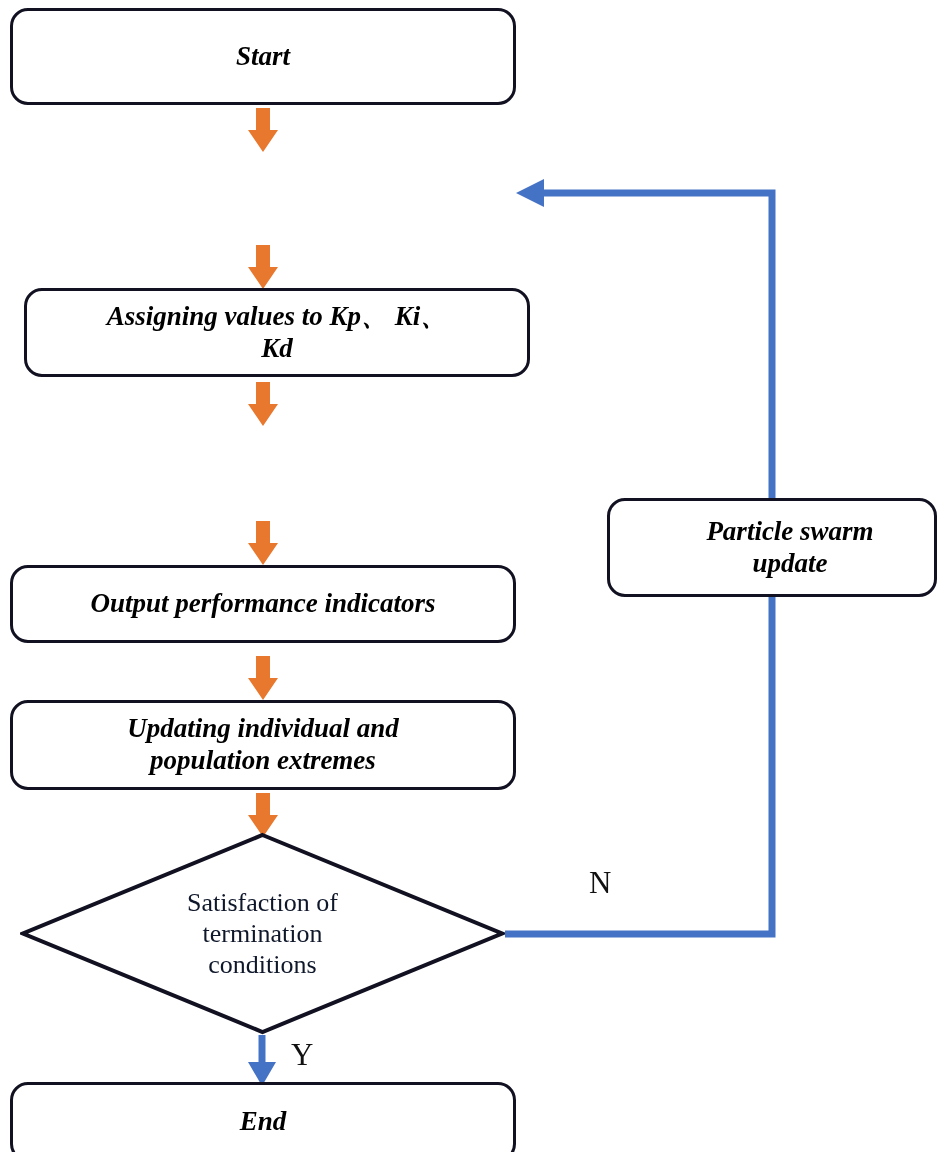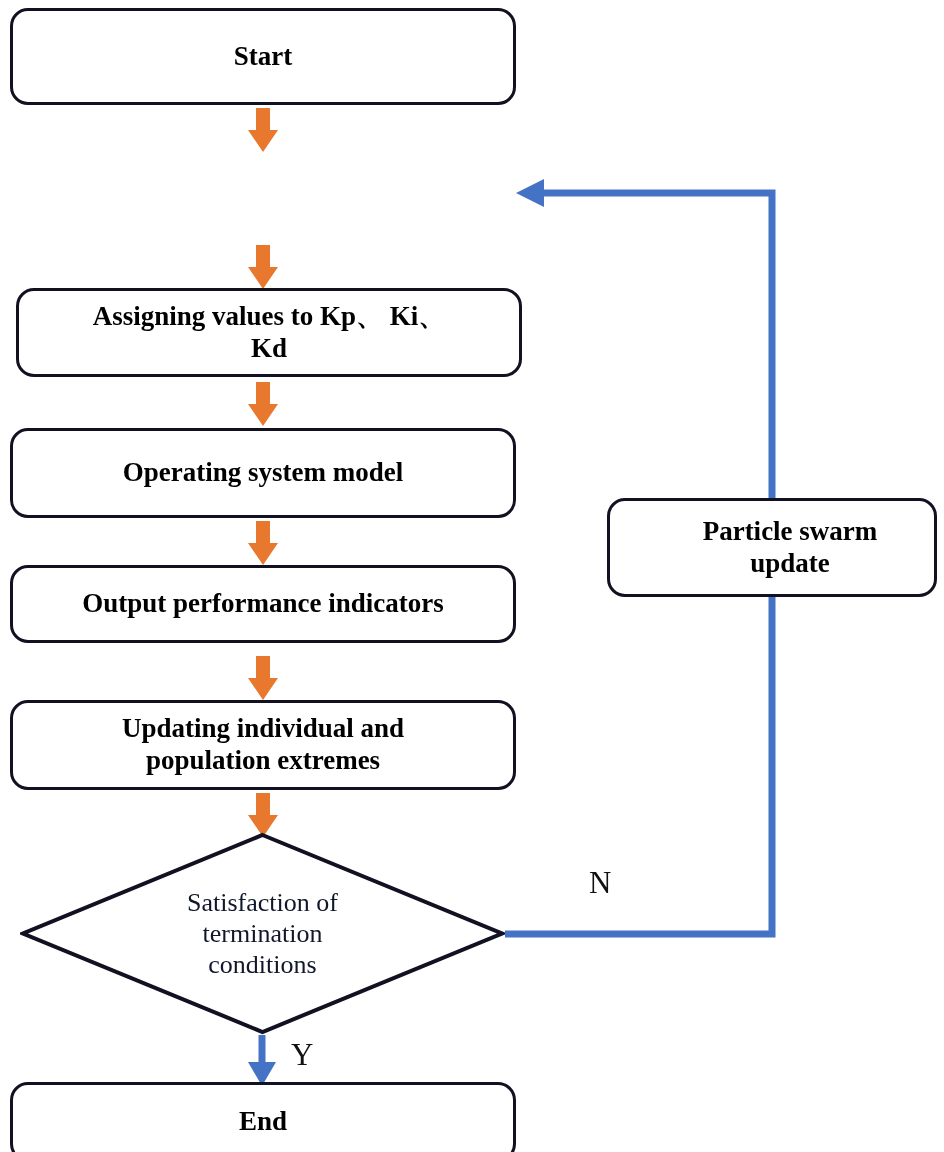--- a/index.html
+++ b/index.html
@@ -30,20 +30,21 @@
     text-align: center;
     font-weight: bold;
     color: #000000;
     line-height: 1.18;
     z-index: 5;
   }
   .node-label {
     display: block;
     padding: 0 8px;
     white-space: pre-line;
+    font-style: italic;
   }
   .diamond-wrap {
     position: absolute;
     z-index: 5;
   }
   .diamond-wrap svg {
     display: block;
     position: absolute;
     top: 0;
     left: 0;
@@ -114,34 +115,31 @@
     </svg>
   </div>
 
 
   <div class="orange-arrow" style="left:248px; top:245px; width:30px; height:44px;">
     <svg viewBox="0 0 30 44" width="30" height="44">
       <polygon points="8,0 22,0 22,22 30,22 15,44 0,22 8,22" fill="#E8782D"></polygon>
     </svg>
   </div>
 
-  <div class="node" style="left:16px; top:288px; width:506px; height:89px; font-size:27px;">
+  <div class="node" style="left:24px; top:288px; width:506px; height:89px; font-size:27px;">
     <span class="node-label">Assigning values to Kp、 Ki、
 Kd</span>
   </div>
 
   <div class="orange-arrow" style="left:248px; top:382px; width:30px; height:44px;">
     <svg viewBox="0 0 30 44" width="30" height="44">
       <polygon points="8,0 22,0 22,22 30,22 15,44 0,22 8,22" fill="#E8782D"></polygon>
     </svg>
   </div>
 
-  <div class="node" style="left:10px; top:428px; width:506px; height:90px; font-size:27px;">
-    <span class="node-label">Operating system model</span>
-  </div>
 
   <div class="orange-arrow" style="left:248px; top:521px; width:30px; height:44px;">
     <svg viewBox="0 0 30 44" width="30" height="44">
       <polygon points="8,0 22,0 22,22 30,22 15,44 0,22 8,22" fill="#E8782D"></polygon>
     </svg>
   </div>
 
   <div class="node" style="left:10px; top:565px; width:506px; height:78px; font-size:27px;">
     <span class="node-label">Output performance indicators</span>
   </div>

